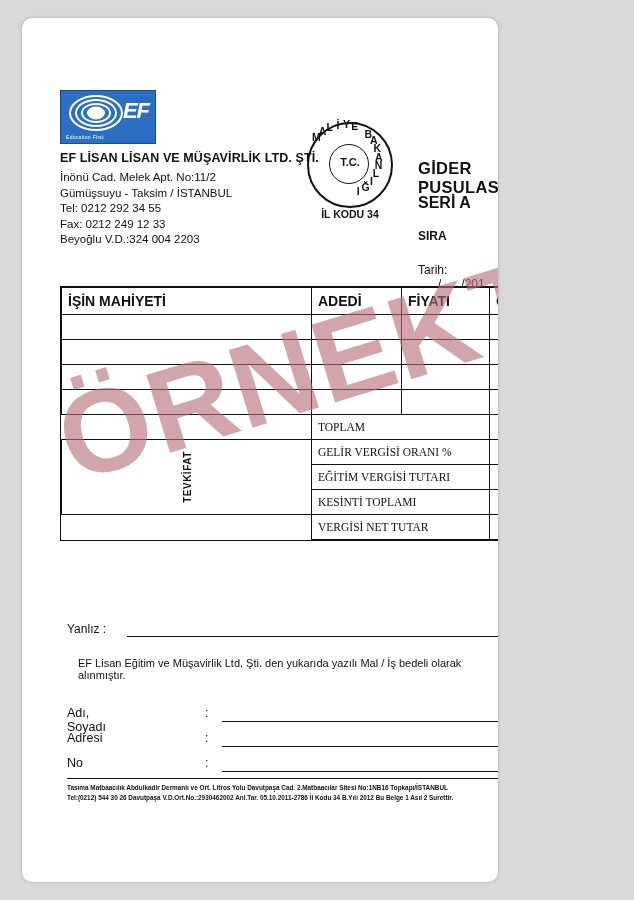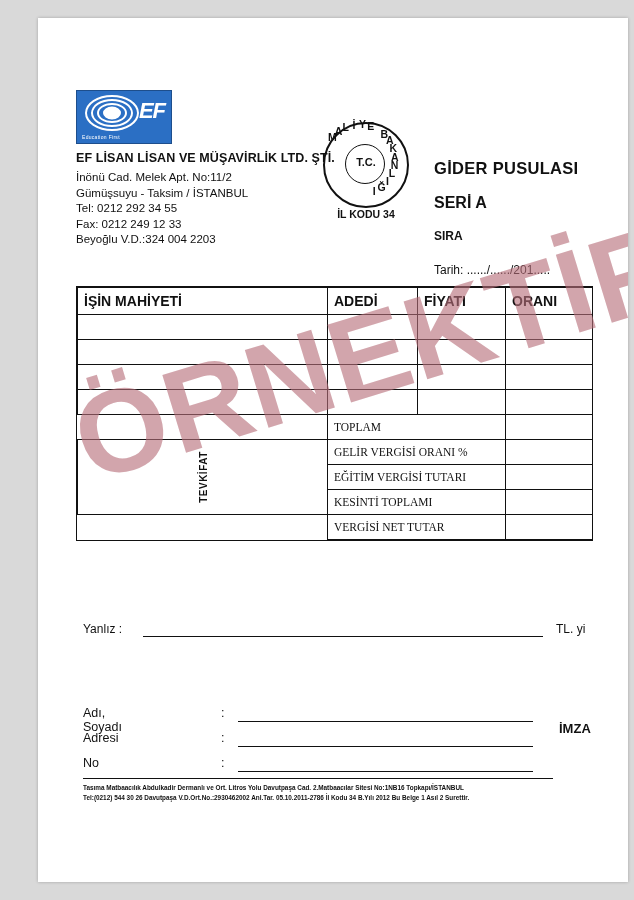--- a/index.html
+++ b/index.html
@@ -8,27 +8,28 @@
     background: #d9d9d9;
   }
   body {
     width: 634px;
     height: 900px;
     font-family: "Liberation Sans", sans-serif;
     overflow: hidden;
   }
   .page {
     position: absolute;
-    left: 38px;
+    left: 22px;
     top: 18px;
-    width: 590px;
+    width: 476px;
     height: 864px;
     background: #ffffff;
     box-shadow: 0 0 3px rgba(0,0,0,0.25);
     overflow: hidden;
+    border-radius: 10px;
   }
 
   
   .header {
     position: absolute;
     left: 0; top: 0; right: 0;
     height: 210px;
   }
   .logo {
     position: absolute;
@@ -458,20 +459,21 @@
           <td class="lbl" colspan="2">VERGİSİ NET TUTAR</td>
           <td class="blank"></td>
         </tr>
       </tbody>
     </table>
   </div>
 
   <div class="yalniz">Yanlız :</div>
   <div class="yalniz-line"></div>
   <div class="tlyi">TL. yi</div>
+  <div class="statement">EF Lisan Eğitim ve Müşavirlik Ltd. Şti. den yukarıda yazılı Mal / İş bedeli olarak alınmıştır.</div>
 
   <div class="sig">
     <div class="row">
       <span class="lbl">Adı, Soyadı</span>
       <span class="colon">:</span>
       <span class="rule"></span>
     </div>
     <div class="row">
       <span class="lbl">Adresi</span>
       <span class="colon">:</span>

